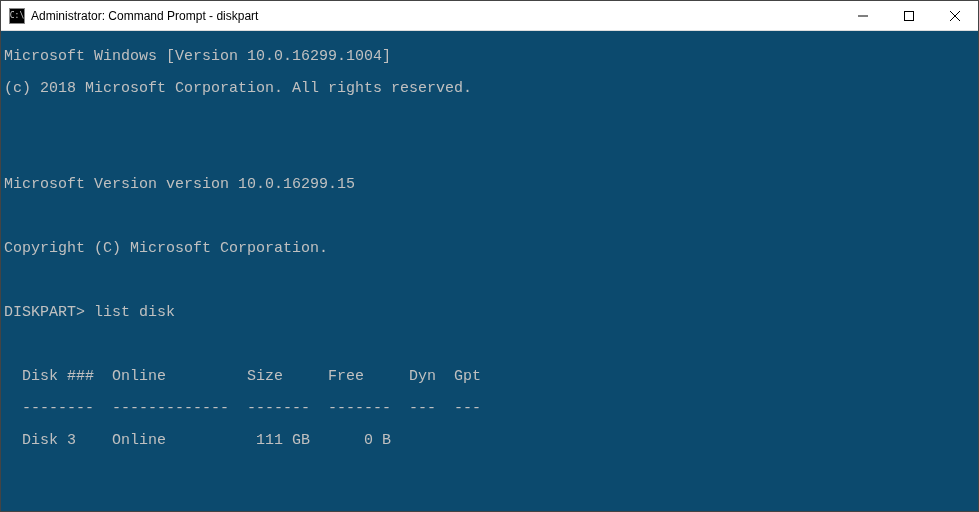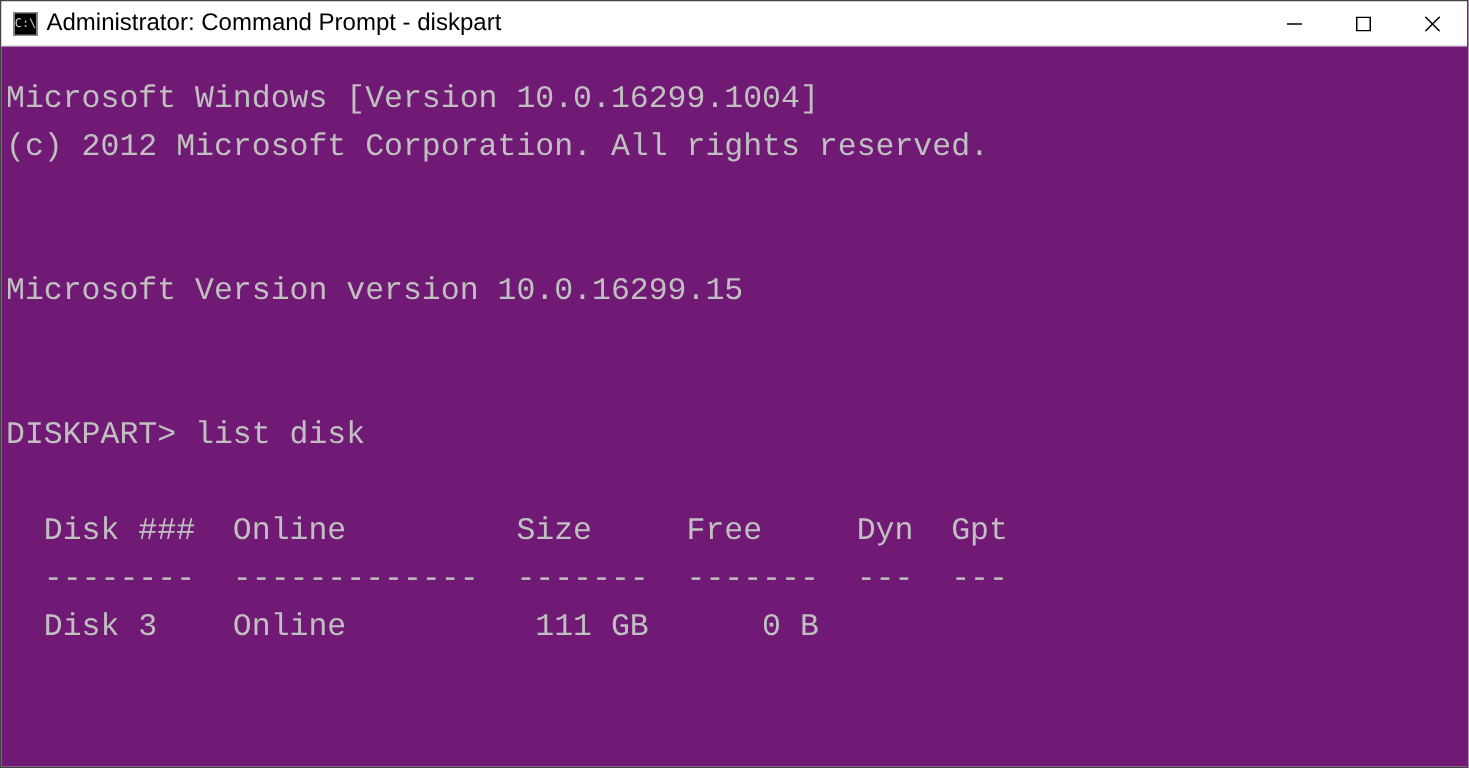--- a/index.html
+++ b/index.html
@@ -36,47 +36,47 @@
     justify-content: center;
     border: 1px solid #888;
   }
   .titlebar-icon-inner {
     color: #ccc;
     font-size: 8px;
     font-family: Consolas, monospace;
     line-height: 1;
   }
   .titlebar-text {
-    font-size: 16px;
+    font-size: 12px;
     color: #000;
     flex: 0 0 auto;
   }
   .titlebar-spacer { flex: 1; }
   .titlebar-btns {
     display: flex;
     height: 100%;
   }
   .titlebar-btn {
     width: 46px;
     height: 100%;
     display: flex;
     align-items: center;
     justify-content: center;
     font-size: 10px;
     color: #000;
     font-family: "Segoe UI Symbol", sans-serif;
   }
   .terminal {
     flex: 1;
-    background: #701a75;
+    background: #0c4a6e;
     color: #c0c0c0;
     font-family: "NSimSun", "SimSun", Consolas, "Courier New", monospace;
-    font-size: 21px;
+    font-size: 15px;
     line-height: 16px;
-    padding: 12px 3px;
+    padding: 2px 3px;
     white-space: pre;
     overflow: hidden;
   }
   .terminal .line { display: block; min-height: 16px; }
 </style>
 </head>
 <body>
 
 <div class="window">
   <div class="titlebar">
@@ -100,25 +100,26 @@
         <svg width="10" height="10" viewBox="0 0 10 10">
             <line x1="0" y1="0" x2="10" y2="10" stroke="#000" stroke-width="1"></line>
             <line x1="10" y1="0" x2="0" y2="10" stroke="#000" stroke-width="1"></line>
           </svg>
       </div>
     </div>
   </div>
 
   <div class="terminal">
 <span class="line">Microsoft Windows [Version 10.0.16299.1004]</span>
-<span class="line">(c) 2012 Microsoft Corporation. All rights reserved.</span>
+<span class="line">(c) 2018 Microsoft Corporation. All rights reserved.</span>
 <span class="line"> </span>
 <span class="line"> </span>
 <span class="line">Microsoft Version version 10.0.16299.15</span>
 <span class="line"> </span>
+<span class="line">Copyright (C) Microsoft Corporation.</span>
 <span class="line"> </span>
 <span class="line"><span>DISKPART&gt;</span> <span>list disk</span></span>
 <span class="line"> </span>
 <span class="line">  Disk ###  Online         Size     Free     Dyn  Gpt</span>
 <span class="line">  --------  -------------  -------  -------  ---  ---</span>
 <span class="line">  Disk 3    Online          111 GB      0 B</span>
 
 
 
 

